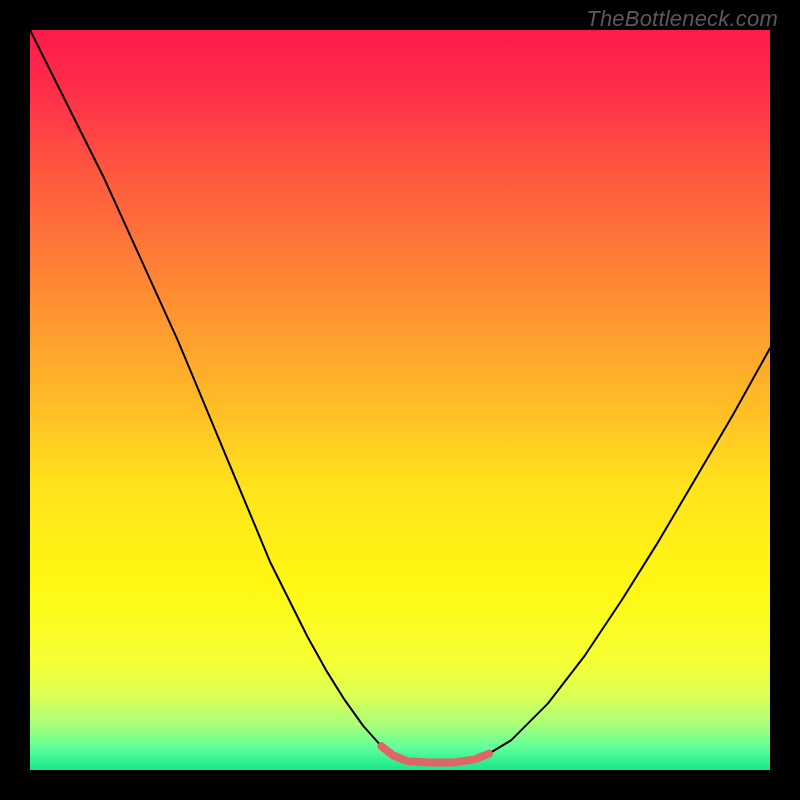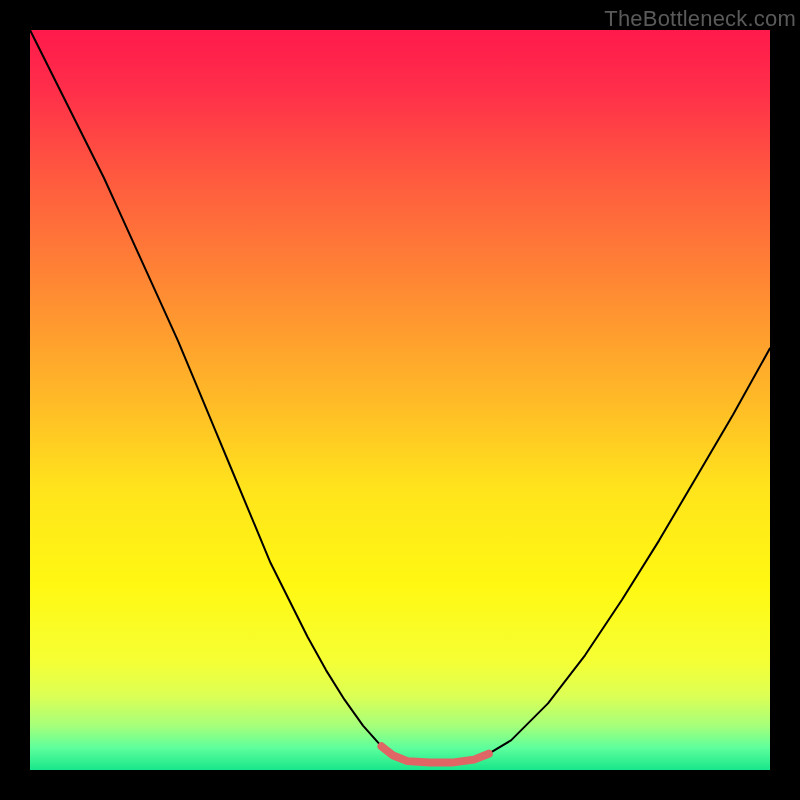--- a/index.html
+++ b/index.html
@@ -14,26 +14,27 @@
   .canvas-wrap {
     position: absolute;
     left: 0;
     top: 0;
     width: 800px;
     height: 800px;
   }
   .watermark {
     position: absolute;
     top: 6px;
-    right: 4px;
+    right: 22px;
     color: #5a5a5a;
     font-size: 22px;
     font-weight: 500;
     letter-spacing: 0.2px;
     user-select: none;
+    font-style: italic;
   }
 </style>
 </head>
 <body>
 
 <div class="canvas-wrap">
   <svg id="chart-svg" width="800" height="800" viewBox="0 0 800 800">
       <defs>
         <linearGradient id="bg-grad" x1="0" y1="0" x2="0" y2="1">
           <stop offset="0%" stop-color="#ff1a4b"></stop>

